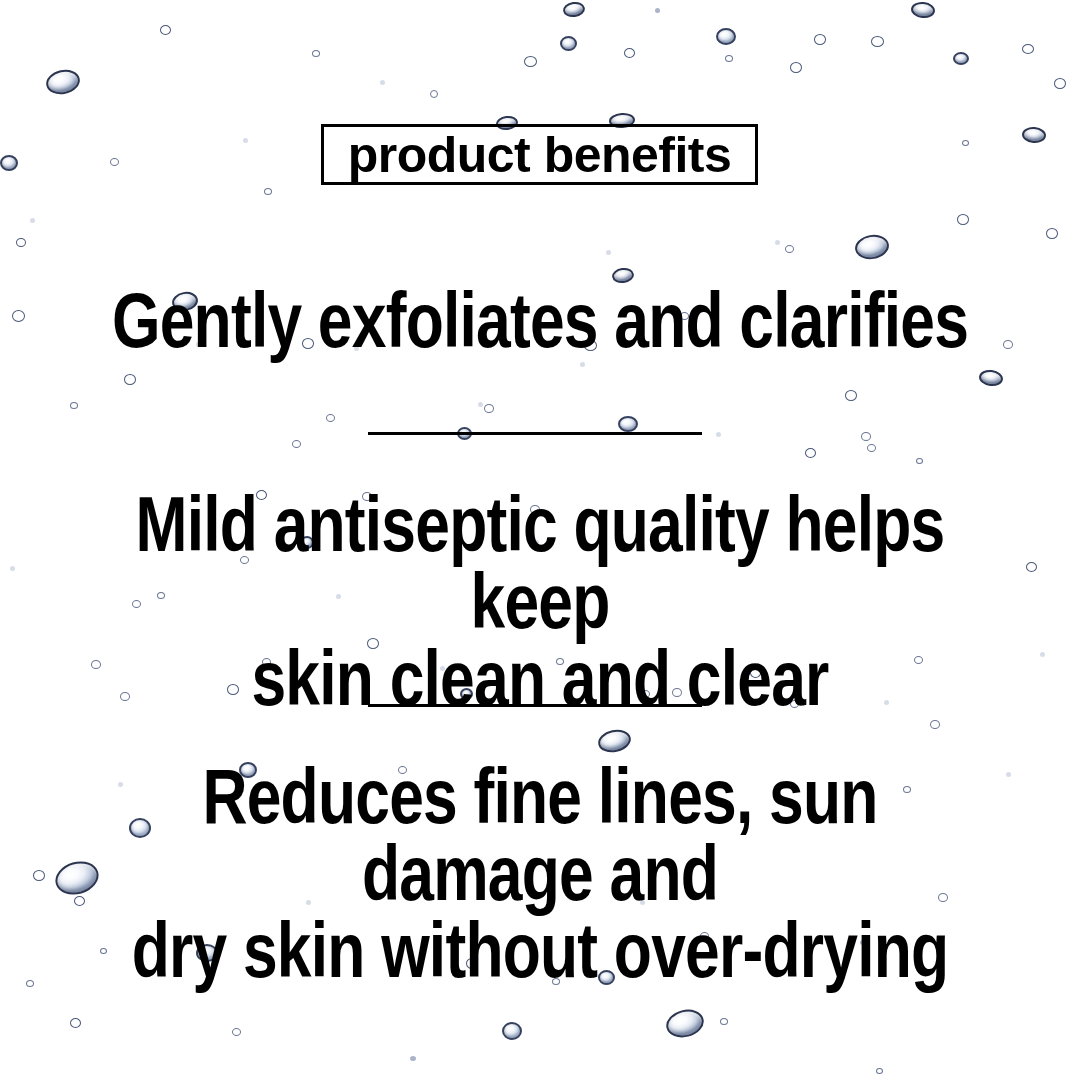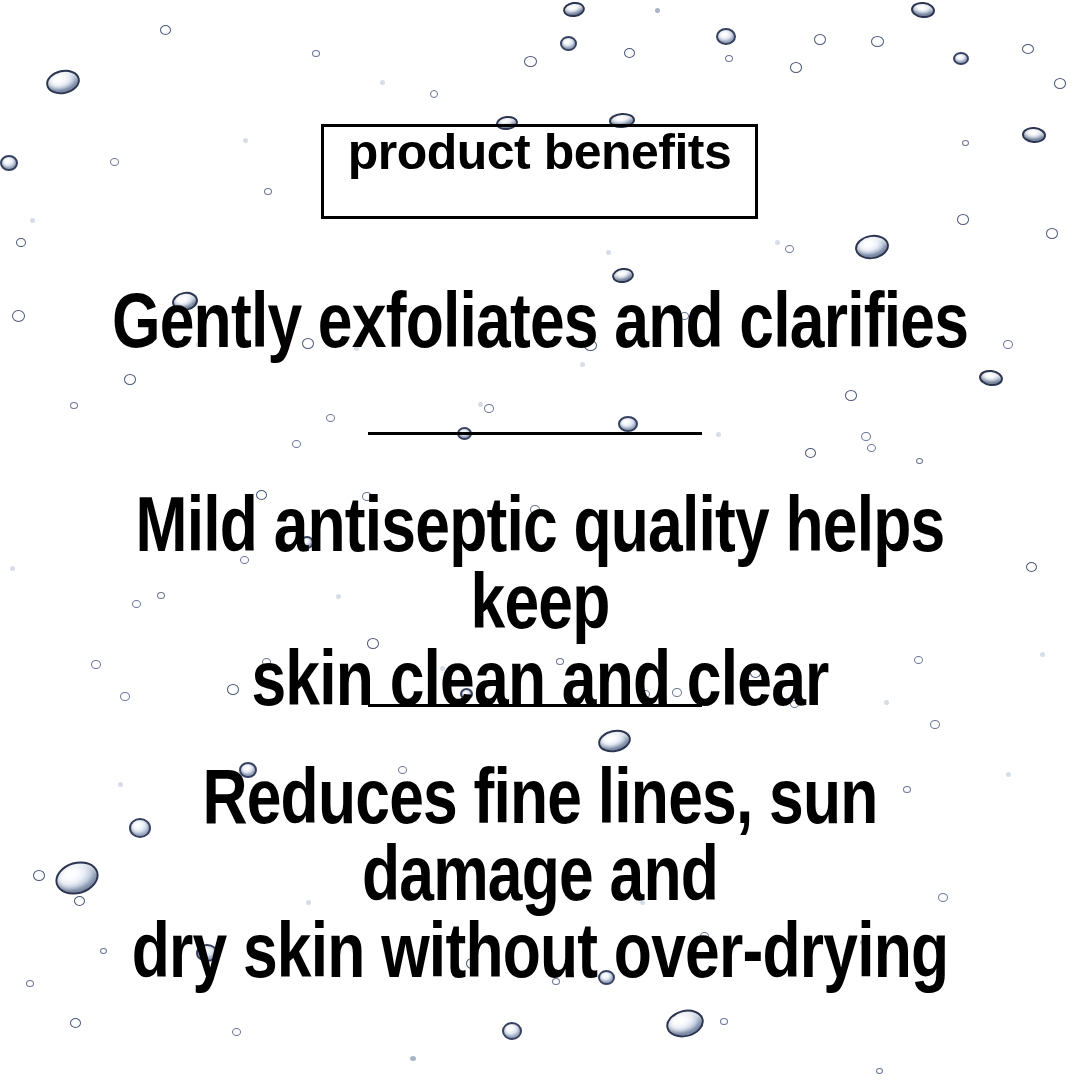--- a/index.html
+++ b/index.html
@@ -66,24 +66,25 @@
     position: absolute;
     inset: 0;
     z-index: 2;
   }
 
   #title-box {
     position: absolute;
     left: 321px;
     top: 124px;
     width: 437px;
-    height: 95px;
+    height: 61px;
     border: 3px solid #000000;
     box-sizing: border-box;
     display: flex;
+    align-items: center;
     justify-content: center;
     background: transparent;
   }
   #title-text {
     font-family: "Liberation Sans", sans-serif;
     font-weight: bold;
     font-size: 50px;
     line-height: 1;
     color: #000000;
     letter-spacing: -0.5px;

